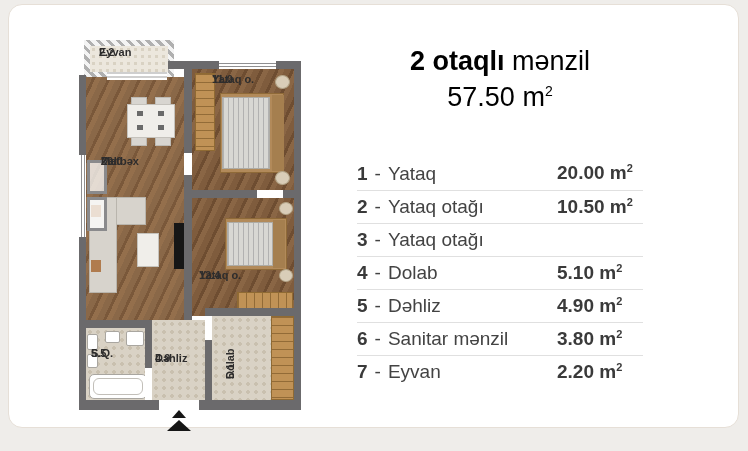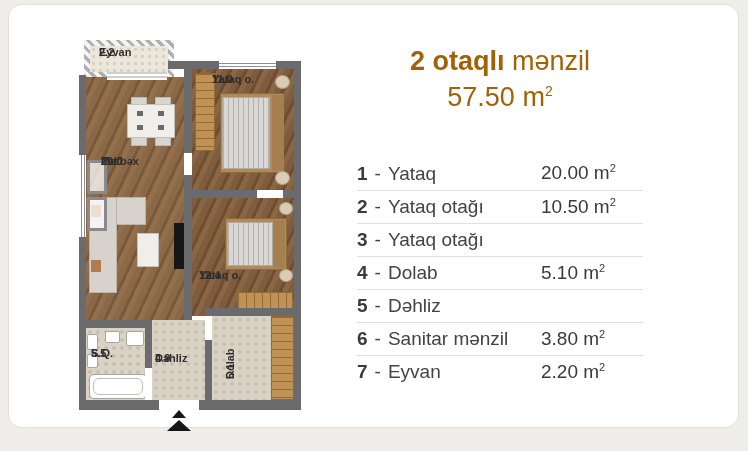--- a/index.html
+++ b/index.html
@@ -61,33 +61,33 @@
     text-align:center; z-index:6; }
   .room-label.rot { transform:rotate(-90deg); }
 
   .tri-small { width:0; height:0; border-left:7px solid transparent; border-right:7px solid transparent;
     border-bottom:8px solid #161616; z-index:6; }
   .tri-big { width:0; height:0; border-left:12px solid transparent; border-right:12px solid transparent;
     border-bottom:11px solid #161616; z-index:6; }
 
   
   .panel-title { position:absolute; left:348px; top:40px; width:286px; text-align:center;
-    color:#a16207; font-size:27px; line-height:1.25; }
+    color:#000000; font-size:27px; line-height:1.25; }
   .panel-title .b { font-weight:bold; }
   .panel-title .total { font-weight:normal; margin-top:2px; }
   sup.big { font-size:14px; }
   sup.small { font-size:11px; }
 
   .legend { position:absolute; left:348px; top:152px; width:286px; }
   .legend-row { position:relative; height:33px; display:flex; align-items:center;
     font-size:19px; color:#434343; }
   .legend-row + .legend-row { border-top:1px solid #e0e0e0; }
   .legend-row .num { font-weight:bold; color:#3a3a3a; }
   .legend-row .dash { margin:0 7px; }
-  .legend-row .area { position:absolute; left:184px; font-weight:normal; color:#3a3a3a; }
+  .legend-row .area { position:absolute; left:200px; font-weight:bold; color:#3a3a3a; }
 </style>
 </head>
 <body>
 
 <div class="card">
 
   <div class="plan">
 
     <div class="hatch" style="left:10px;top:5px;width:90px;height:38px;"></div>
     <div class="floor-tile-light" style="left:16px;top:11px;width:78px;height:26px;"></div>
@@ -222,20 +222,21 @@
     <div class="legend-row">
       <span class="num">4</span>
         <span class="dash">-</span>
         <span class="name">Dolab</span>
       <span class="area"><span>5.10</span> <span>m</span><sup class="small">2</sup></span>
     </div>
     <div class="legend-row">
       <span class="num">5</span>
         <span class="dash">-</span>
         <span class="name">Dəhliz</span>
+      <span class="area"><span>4.90</span> <span>m</span><sup class="small">2</sup></span>
     </div>
     <div class="legend-row">
       <span class="num">6</span>
         <span class="dash">-</span>
         <span class="name">Sanitar mənzil</span>
       <span class="area"><span>3.80</span> <span>m</span><sup class="small">2</sup></span>
     </div>
     <div class="legend-row">
       <span class="num">7</span>
         <span class="dash">-</span>

